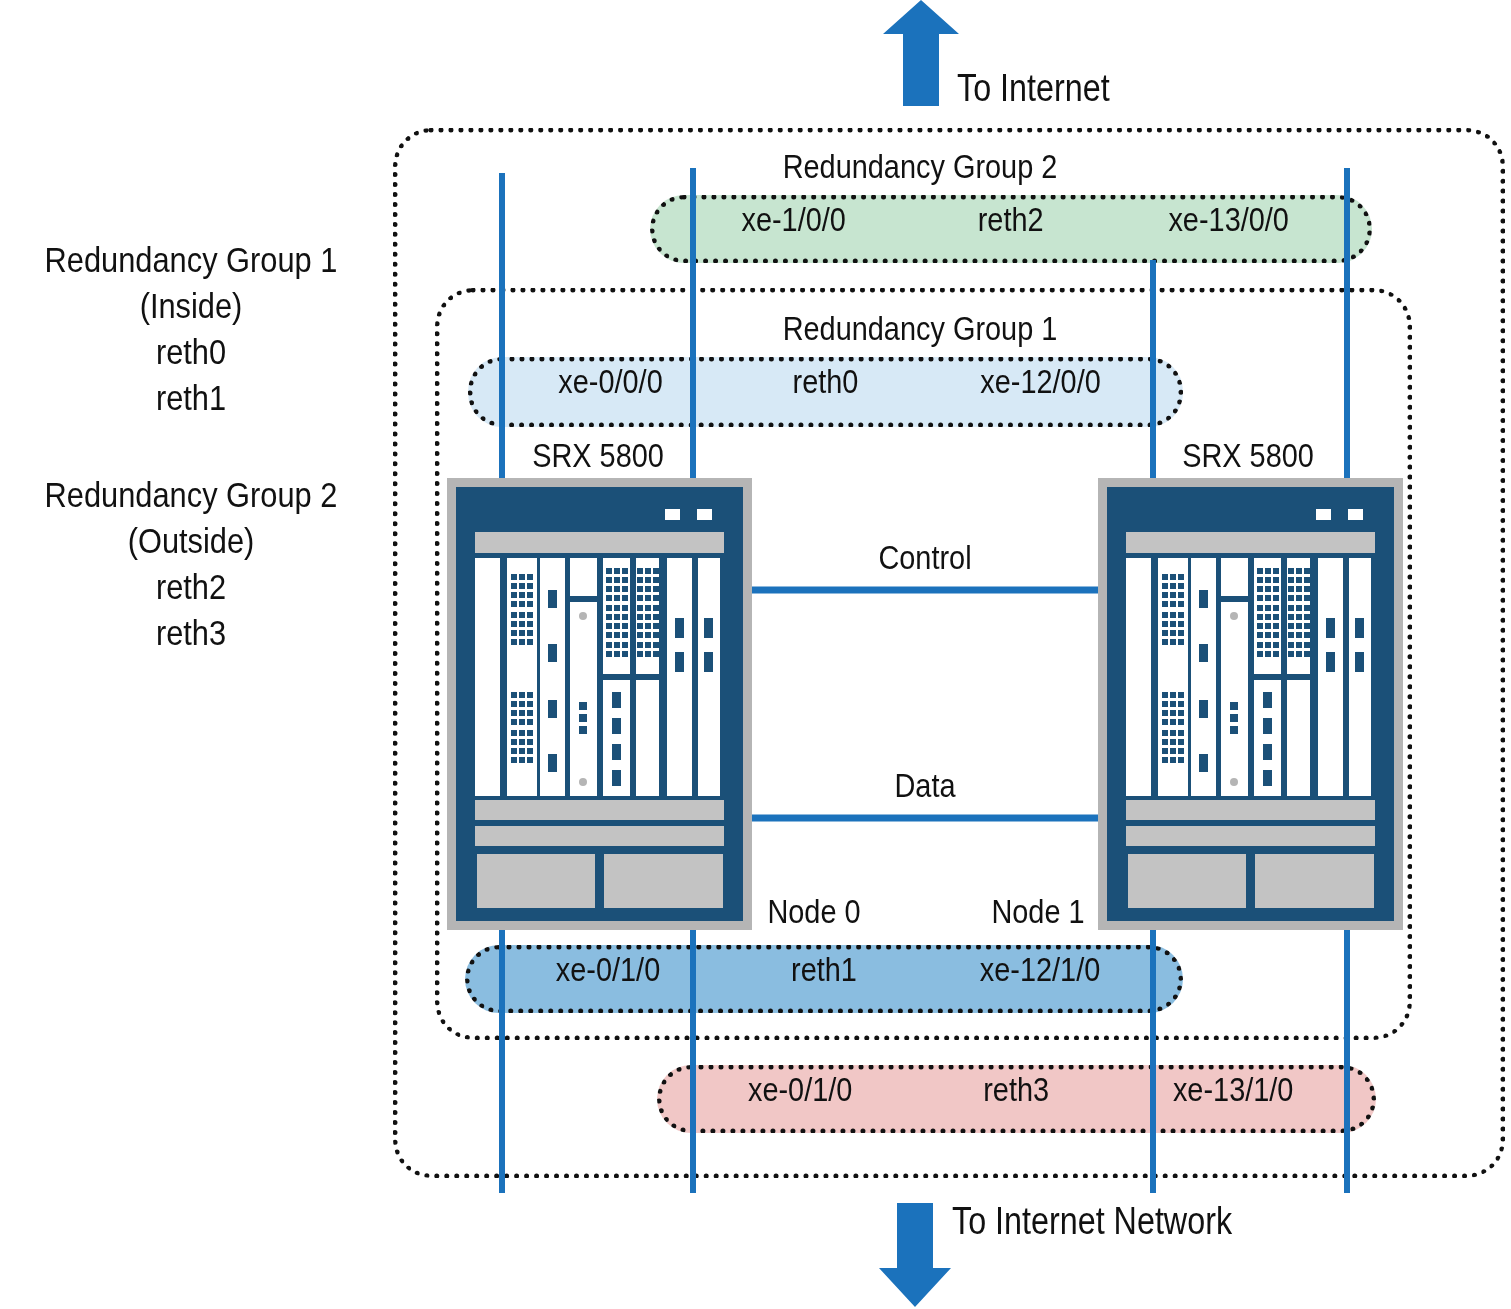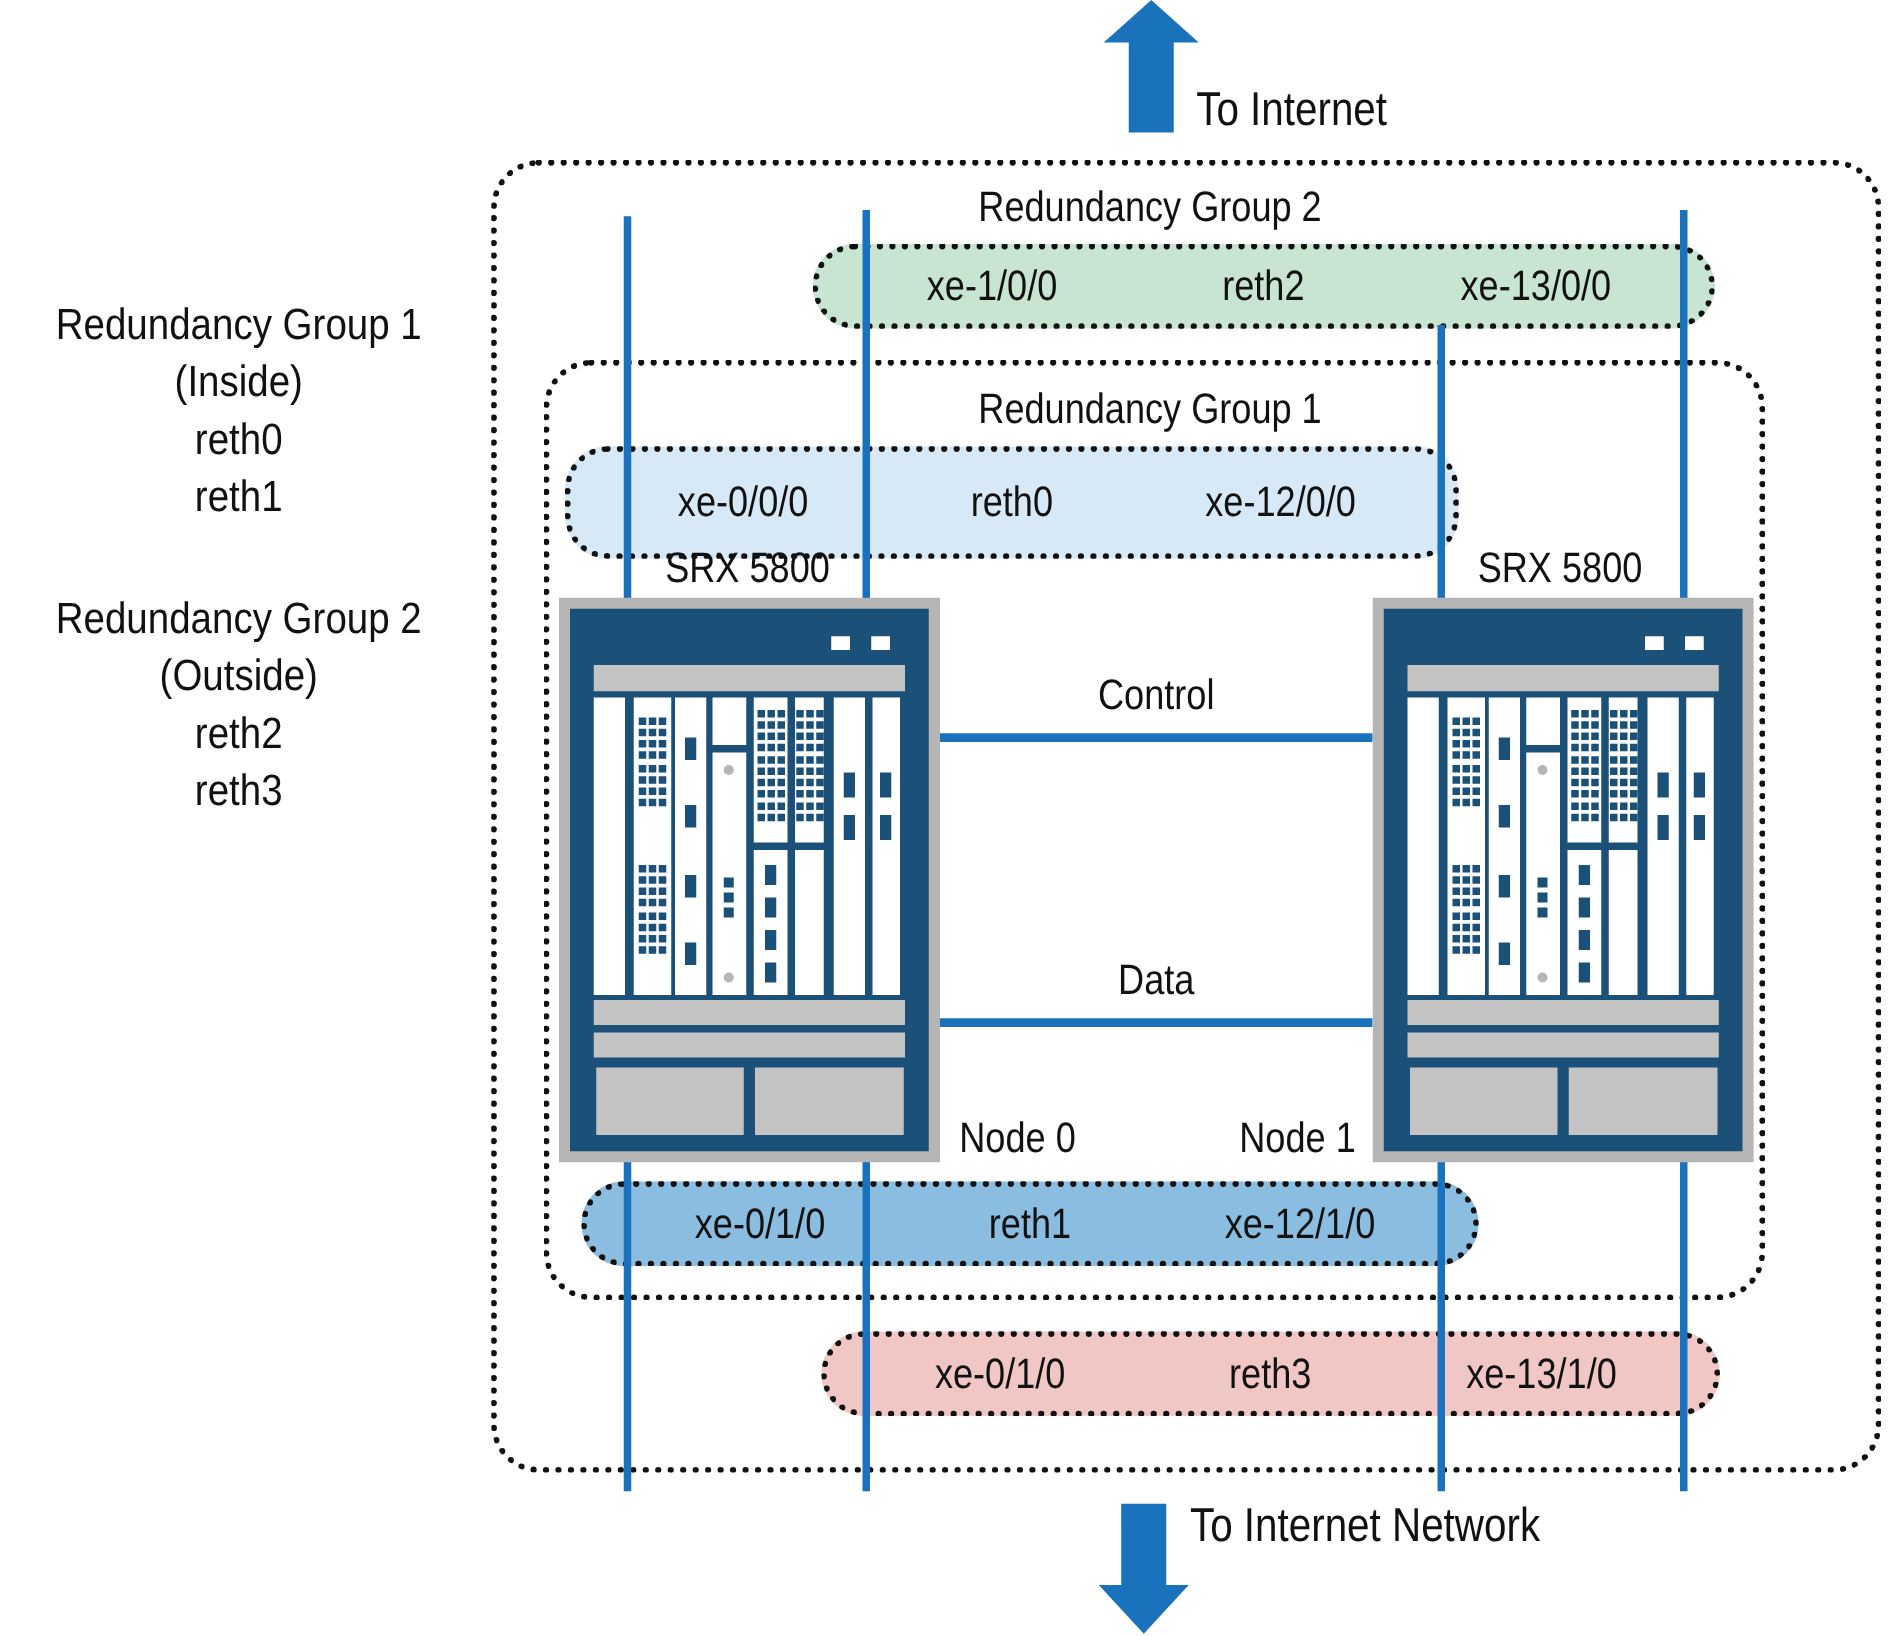--- a/index.html
+++ b/index.html
@@ -13,25 +13,25 @@
   .zone{
     position:absolute;box-sizing:border-box;
     border:5px dotted #111;border-radius:38px;background:transparent;
   }
   .zone-outer{left:393px;top:128px;width:1112px;height:1050px;}
   .zone-inner{left:435px;top:288px;width:977px;height:752px;}
   .zone-title{font-size:34px;}
   .pill{
     position:absolute;box-sizing:border-box;
     border:5px dotted #111;border-radius:34px;
-    display:flex;align-items:center;padding:0 30px;
+    display:flex;padding:0 30px;
   }
   .pill span{flex:1;text-align:center;font-size:34px;transform:scaleX(.85);}
   .pill-rg2-top{left:650px;top:195px;width:722px;height:68px;}
-  .pill-rg1-top{left:452px;top:357px;width:715px;height:90px;}
+  .pill-rg1-top{left:468px;top:357px;width:715px;height:70px;}
   .pill-rg1-bottom{left:465px;top:945px;width:718px;height:68px;}
   .pill-rg2-bottom{left:657px;top:1065px;width:719px;height:68px;}
   .legend{
     position:absolute;left:0;top:237px;width:382px;text-align:center;
     font-size:35px;line-height:46px;transform:scaleX(.88);transform-origin:center top;
   }
   .legend .spacer{height:51px;}
   .lines-layer,.arrow-layer{position:absolute;left:0;top:0;pointer-events:none;}
   .lines-layer{z-index:3;}
   .chassis-svg{position:absolute;z-index:4;}

